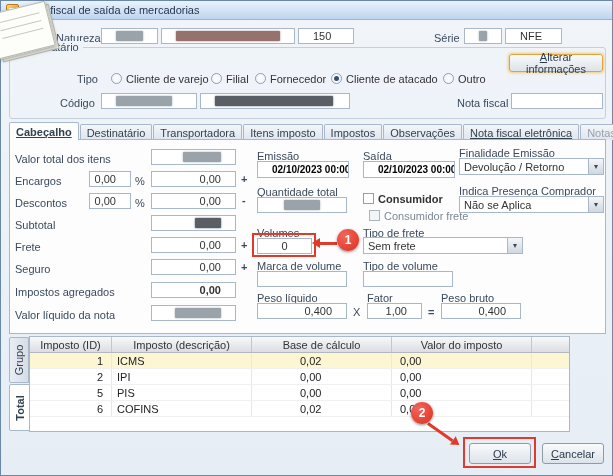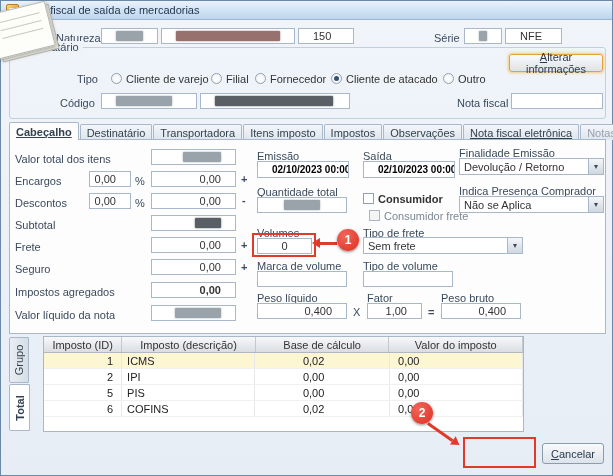--- a/index.html
+++ b/index.html
@@ -137,21 +137,21 @@
     position: absolute; width: 20px;
     border: 1px solid #a9b8c8; border-radius: 2px 0 0 2px;
     background: linear-gradient(to right, #e9eef4, #d6dde6);
     display: flex; align-items: center; justify-content: center; z-index: 2;
     color: #33424f;
   }
   .vtab span { transform: rotate(-90deg); white-space: nowrap; display: block; }
   .vtab.active { background: #fff; font-weight: bold; width: 21px; z-index: 3; }
 
   .table {
-    position: absolute; left: 42px; top: 335px; width: 481px; height: 96px;
+    position: absolute; left: 28px; top: 335px; width: 541px; height: 96px;
     background: #fff; border: 1px solid #a9b8c8; display: flex; flex-direction: column;
     overflow: hidden;
   }
   .thead {
     display: flex; height: 16px; flex: 0 0 auto;
     background: linear-gradient(#f8f9fa, #dadde2);
     border-bottom: 1px solid #b2b8c0; color: #333;
   }
   .th { display: flex; align-items: center; justify-content: center; border-right: 1px solid #c3c8cf; overflow: hidden; white-space: nowrap; }
   .trow { display: flex; height: 16px; flex: 0 0 auto; border-bottom: 1px solid #f0f0ee; }
@@ -417,20 +417,23 @@
     </div>
     <div class="trow">
       <span class="td c-id">6</span>
       <span class="td c-desc">COFINS</span>
       <span class="td c-base">0,02</span>
       <span class="td c-valor">0,00</span>
       <span class="td c-fill"></span>
     </div>
   </div>
 
+  <button class="btn" style="left:468px;top:442px;width:62px;height:21px">
+      <span class="bl">Ok</span>
+    </button>
   <button class="btn" style="left:541px;top:442px;width:62px;height:21px">
       <span class="bl">Cancelar</span>
     </button>
 
   <div class="paper-note">
     <div class="pn-line"></div>
     <div class="pn-line"></div>
     <div class="pn-line"></div>
   </div>
 

